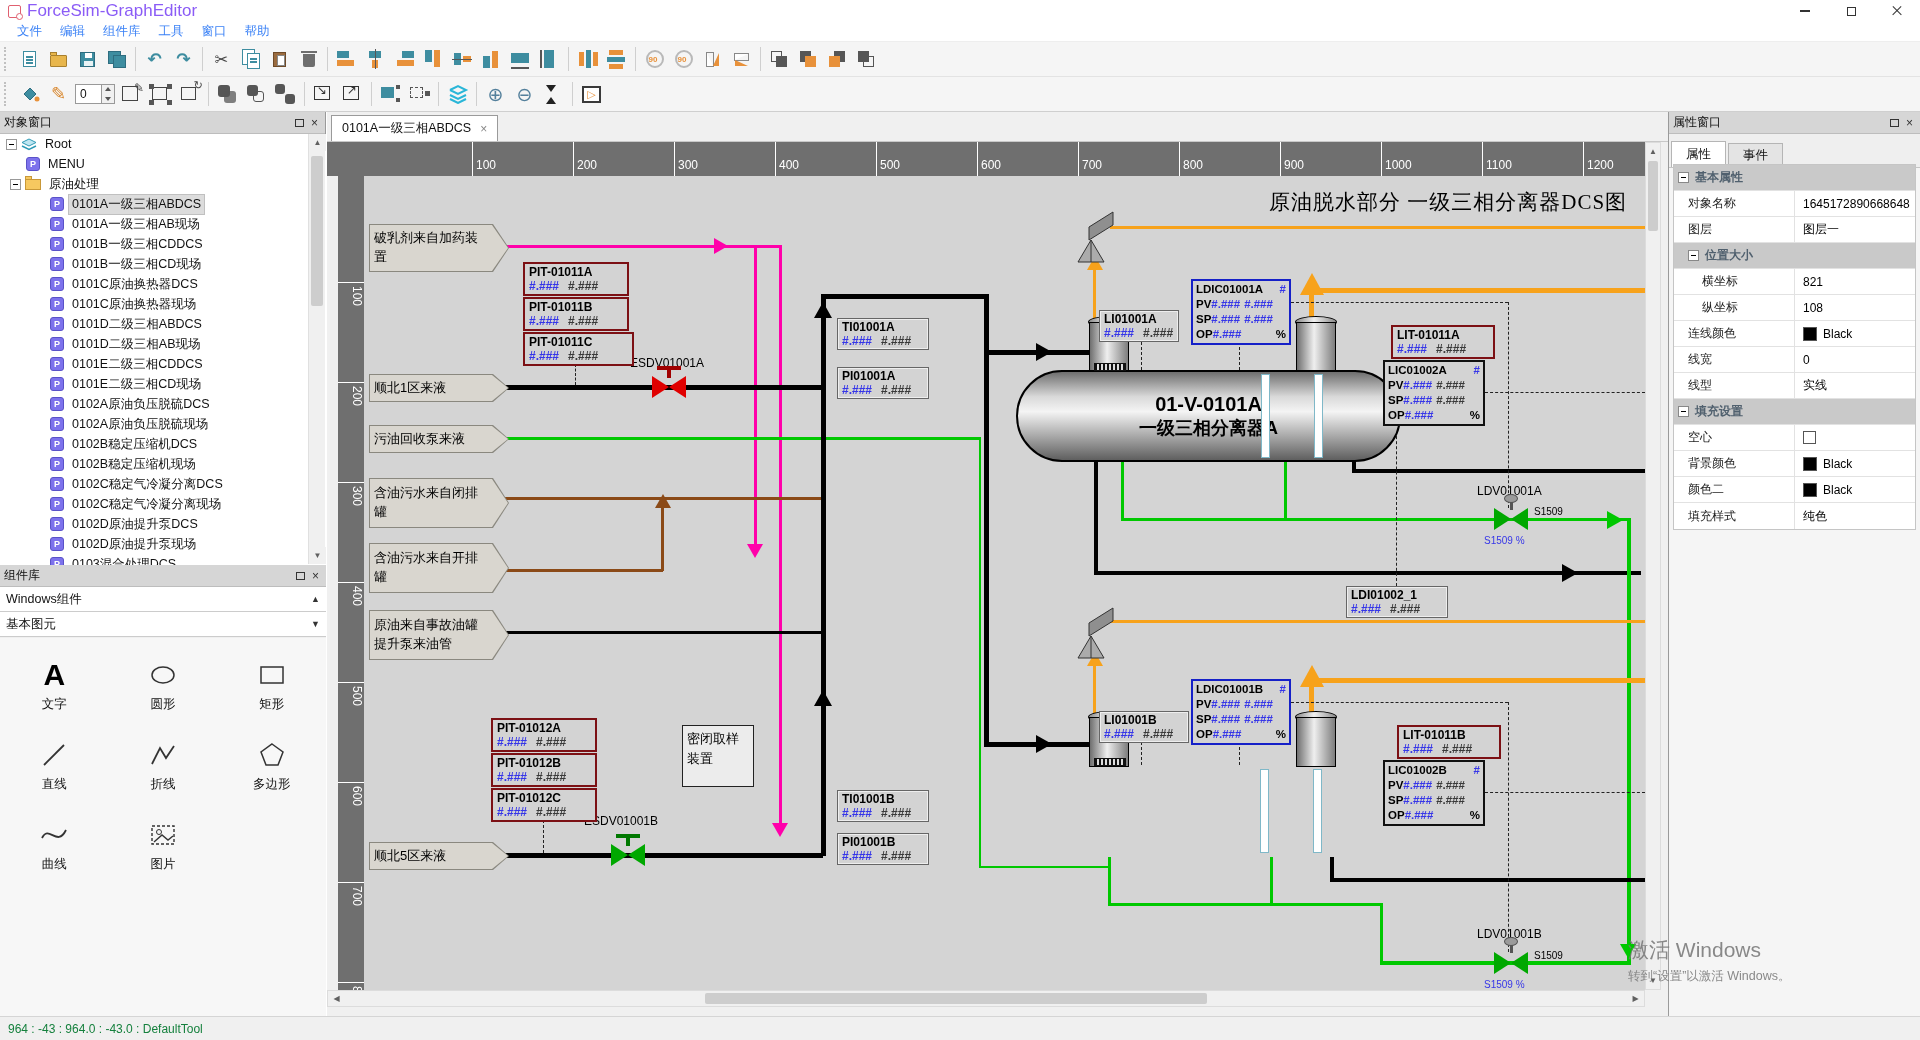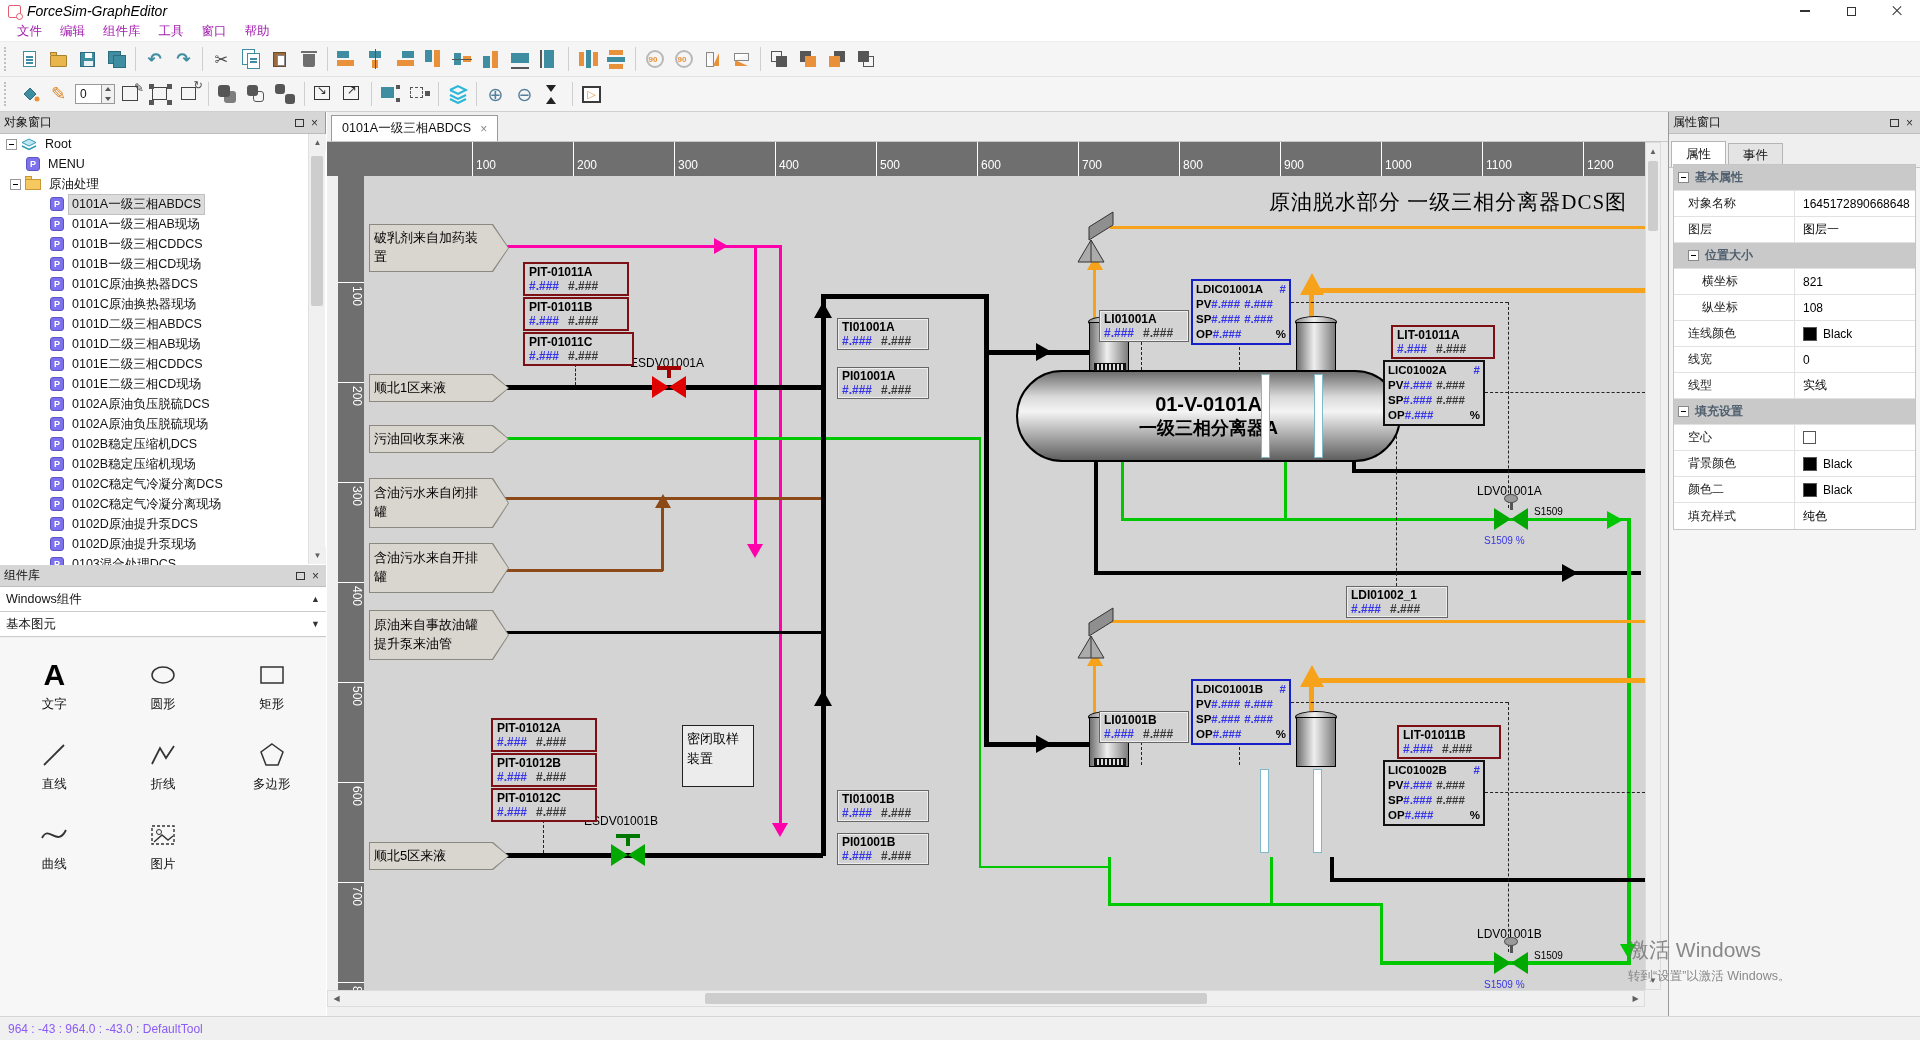--- a/index.html
+++ b/index.html
@@ -2,30 +2,30 @@
 <html><head>
 <meta charset="utf-8">
 <style>
   *{margin:0;padding:0;box-sizing:border-box;}
   html,body{width:1920px;height:1040px;overflow:hidden;background:#fff;
     font-family:"Liberation Sans","DejaVu Sans",sans-serif;color:#111;}
   
   #titlebar{position:absolute;left:0;top:0;right:0;height:22px;background:#fff;display:flex;align-items:center;}
   #appicon{width:13px;height:13px;margin:0 6px 0 8px;border:1.5px solid #e06070;border-radius:2px;position:relative;background:#fff;}
   #appicon i{position:absolute;right:-3px;bottom:-3px;width:7px;height:7px;border:1.5px solid #e06070;border-radius:50%;background:#fff;}
-  #apptitle{font-size:14px;color:#000000;font-style:italic;}
+  #apptitle{font-size:17px;color:#8b5cf6;}
   #wincontrols{margin-left:auto;display:flex;height:22px;}
   .wbtn{width:46px;height:22px;display:flex;align-items:center;justify-content:center;position:relative;}
   .wbtn .minbar{width:10px;height:1.5px;background:#333;}
   .wbtn .maxsq{width:9px;height:9px;border:1.2px solid #333;}
   .wbtn .x1,.wbtn .x2{position:absolute;width:12px;height:1.3px;background:#333;left:17px;top:10px;}
   .wbtn .x1{transform:rotate(45deg);} .wbtn .x2{transform:rotate(-45deg);}
   
   #menubar{position:absolute;left:0;top:22px;right:0;height:20px;background:#fff;display:flex;align-items:center;padding-left:8px;border-bottom:1px solid #eee;}
-  .mitem{font-size:12.5px;padding:2px 9px;color:#a21caf;}
+  .mitem{font-size:12.5px;padding:2px 9px;color:#3b82f6;}
   
   .tb{position:absolute;left:0;right:0;display:flex;align-items:center;background:#f5f5f5;padding-left:2px;}
   #toolbar1{top:42px;height:35px;border-bottom:1px solid #e3e3e3;}
   #toolbar2{top:77px;height:35px;border-bottom:1px solid #cfcfcf;}
   .grip{width:6px;height:24px;border-left:2px dotted #c0c0c0;margin:0 5px 0 2px;}
   .sep{width:1px;height:24px;background:#cfcfcf;margin:0 4px;}
   .tbi{width:27px;height:27px;margin:0 1px;display:flex;align-items:center;justify-content:center;position:relative;font-size:16px;color:#555;}
   .tbi .r{position:absolute;}
   .teal{background:#3e8da0;} .oran{background:#e8913a;} .dark{background:#565656;}
   .glyph{font-size:17px;font-weight:bold;color:#3e8da0;}
@@ -129,21 +129,21 @@
   .prow{height:26px;display:flex;align-items:center;border-bottom:1px solid #e2e2e2;font-size:12px;}
   .pgroup{background:#c9c9c9;color:#50606e;font-weight:bold;}
   .pexp{width:11px;height:11px;border:1px solid #888;background:#fff;position:relative;flex:none;margin:0 6px 0 4px;}
   .pexp::before{content:"";position:absolute;left:2px;right:2px;top:4px;height:1px;background:#000;}
   .pname{width:121px;flex:none;padding-left:14px;border-right:1px solid #e2e2e2;height:100%;display:flex;align-items:center;color:#222;}
   .pname.sub{padding-left:28px;}
   .pval{flex:1;padding-left:8px;display:flex;align-items:center;gap:6px;color:#000;}
   .swatch{width:14px;height:14px;background:#000;border:1px solid #555;flex:none;}
   .pcheck{width:13px;height:13px;border:1px solid #555;background:#fff;flex:none;}
   
-  #statusbar{position:absolute;left:0;right:0;bottom:0;height:24px;background:#f0f0f0;border-top:1px solid #d5d5d5;display:flex;align-items:center;font-size:12px;padding-left:8px;color:#8b5cf6;}
+  #statusbar{position:absolute;left:0;right:0;bottom:0;height:24px;background:#f0f0f0;border-top:1px solid #d5d5d5;display:flex;align-items:center;font-size:12px;padding-left:8px;color:#15803d;}
   
   #watermark{position:absolute;left:1628px;top:936px;z-index:60;color:#767676;opacity:.85;pointer-events:none;}
   #watermark .w1{font-size:21px;} #watermark .w2{font-size:12.5px;margin-top:4px;}
 </style>
 </head>
 <body>
 
 <div id="titlebar">
   <div id="appicon">
       <i></i>
@@ -866,21 +866,21 @@
         </div>
     </div>
     <div class="ibox b-gray" style="left:473px;top:657px;width:92px">
       <div class="it">PI01001B</div>
       <div class="iv">
           <span class="vb">#.###</span>
           <span class="vd">#.###</span>
         </div>
     </div>
 
-    <div class="ibox b-gray" style="left:735px;top:134px;width:90px">
+    <div class="ibox b-gray" style="left:735px;top:134px;width:80px">
       <div class="it">LI01001A</div>
       <div class="iv">
           <span class="vb">#.###</span>
           <span class="vd">#.###</span>
         </div>
     </div>
     <div class="ibox b-gray" style="left:735px;top:535px;width:90px">
       <div class="it">LI01001B</div>
       <div class="iv">
           <span class="vb">#.###</span>

